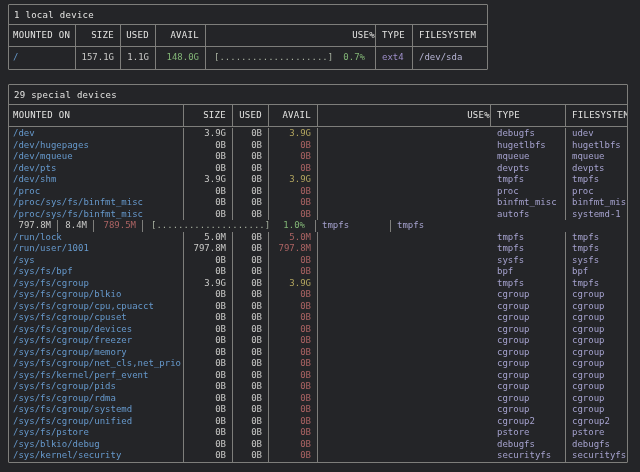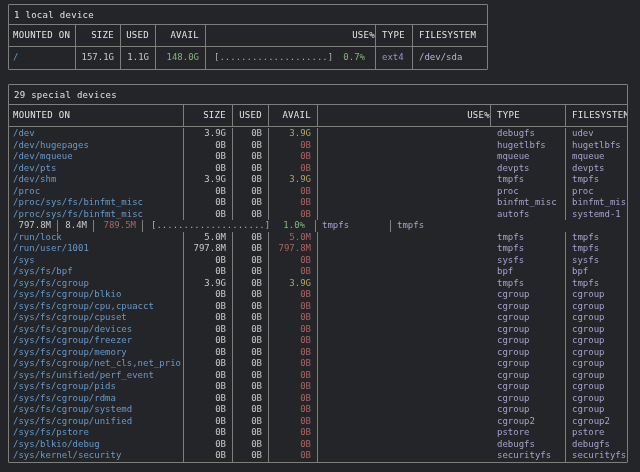--- a/index.html
+++ b/index.html
@@ -363,21 +363,21 @@
     <div class="cell c-avail num red">0B</div>
     <div class="cell c-use bar-cell">
       <span class="bar"></span>
       <span class="pct"></span>
     </div>
     <div class="cell c-type val-type">cgroup</div>
     <div class="cell c-fs val-fs">cgroup</div>
   </div>
 
   <div class="row">
-    <div class="cell c-mount mount">/sys/fs/unified/perf_event</div>
+    <div class="cell c-mount mount">/sys/fs/kernel/perf_event</div>
     <div class="cell c-size num">0B</div>
     <div class="cell c-used num">0B</div>
     <div class="cell c-avail num red">0B</div>
     <div class="cell c-use bar-cell">
       <span class="bar"></span>
       <span class="pct"></span>
     </div>
     <div class="cell c-type val-type">cgroup</div>
     <div class="cell c-fs val-fs">cgroup</div>
   </div>

